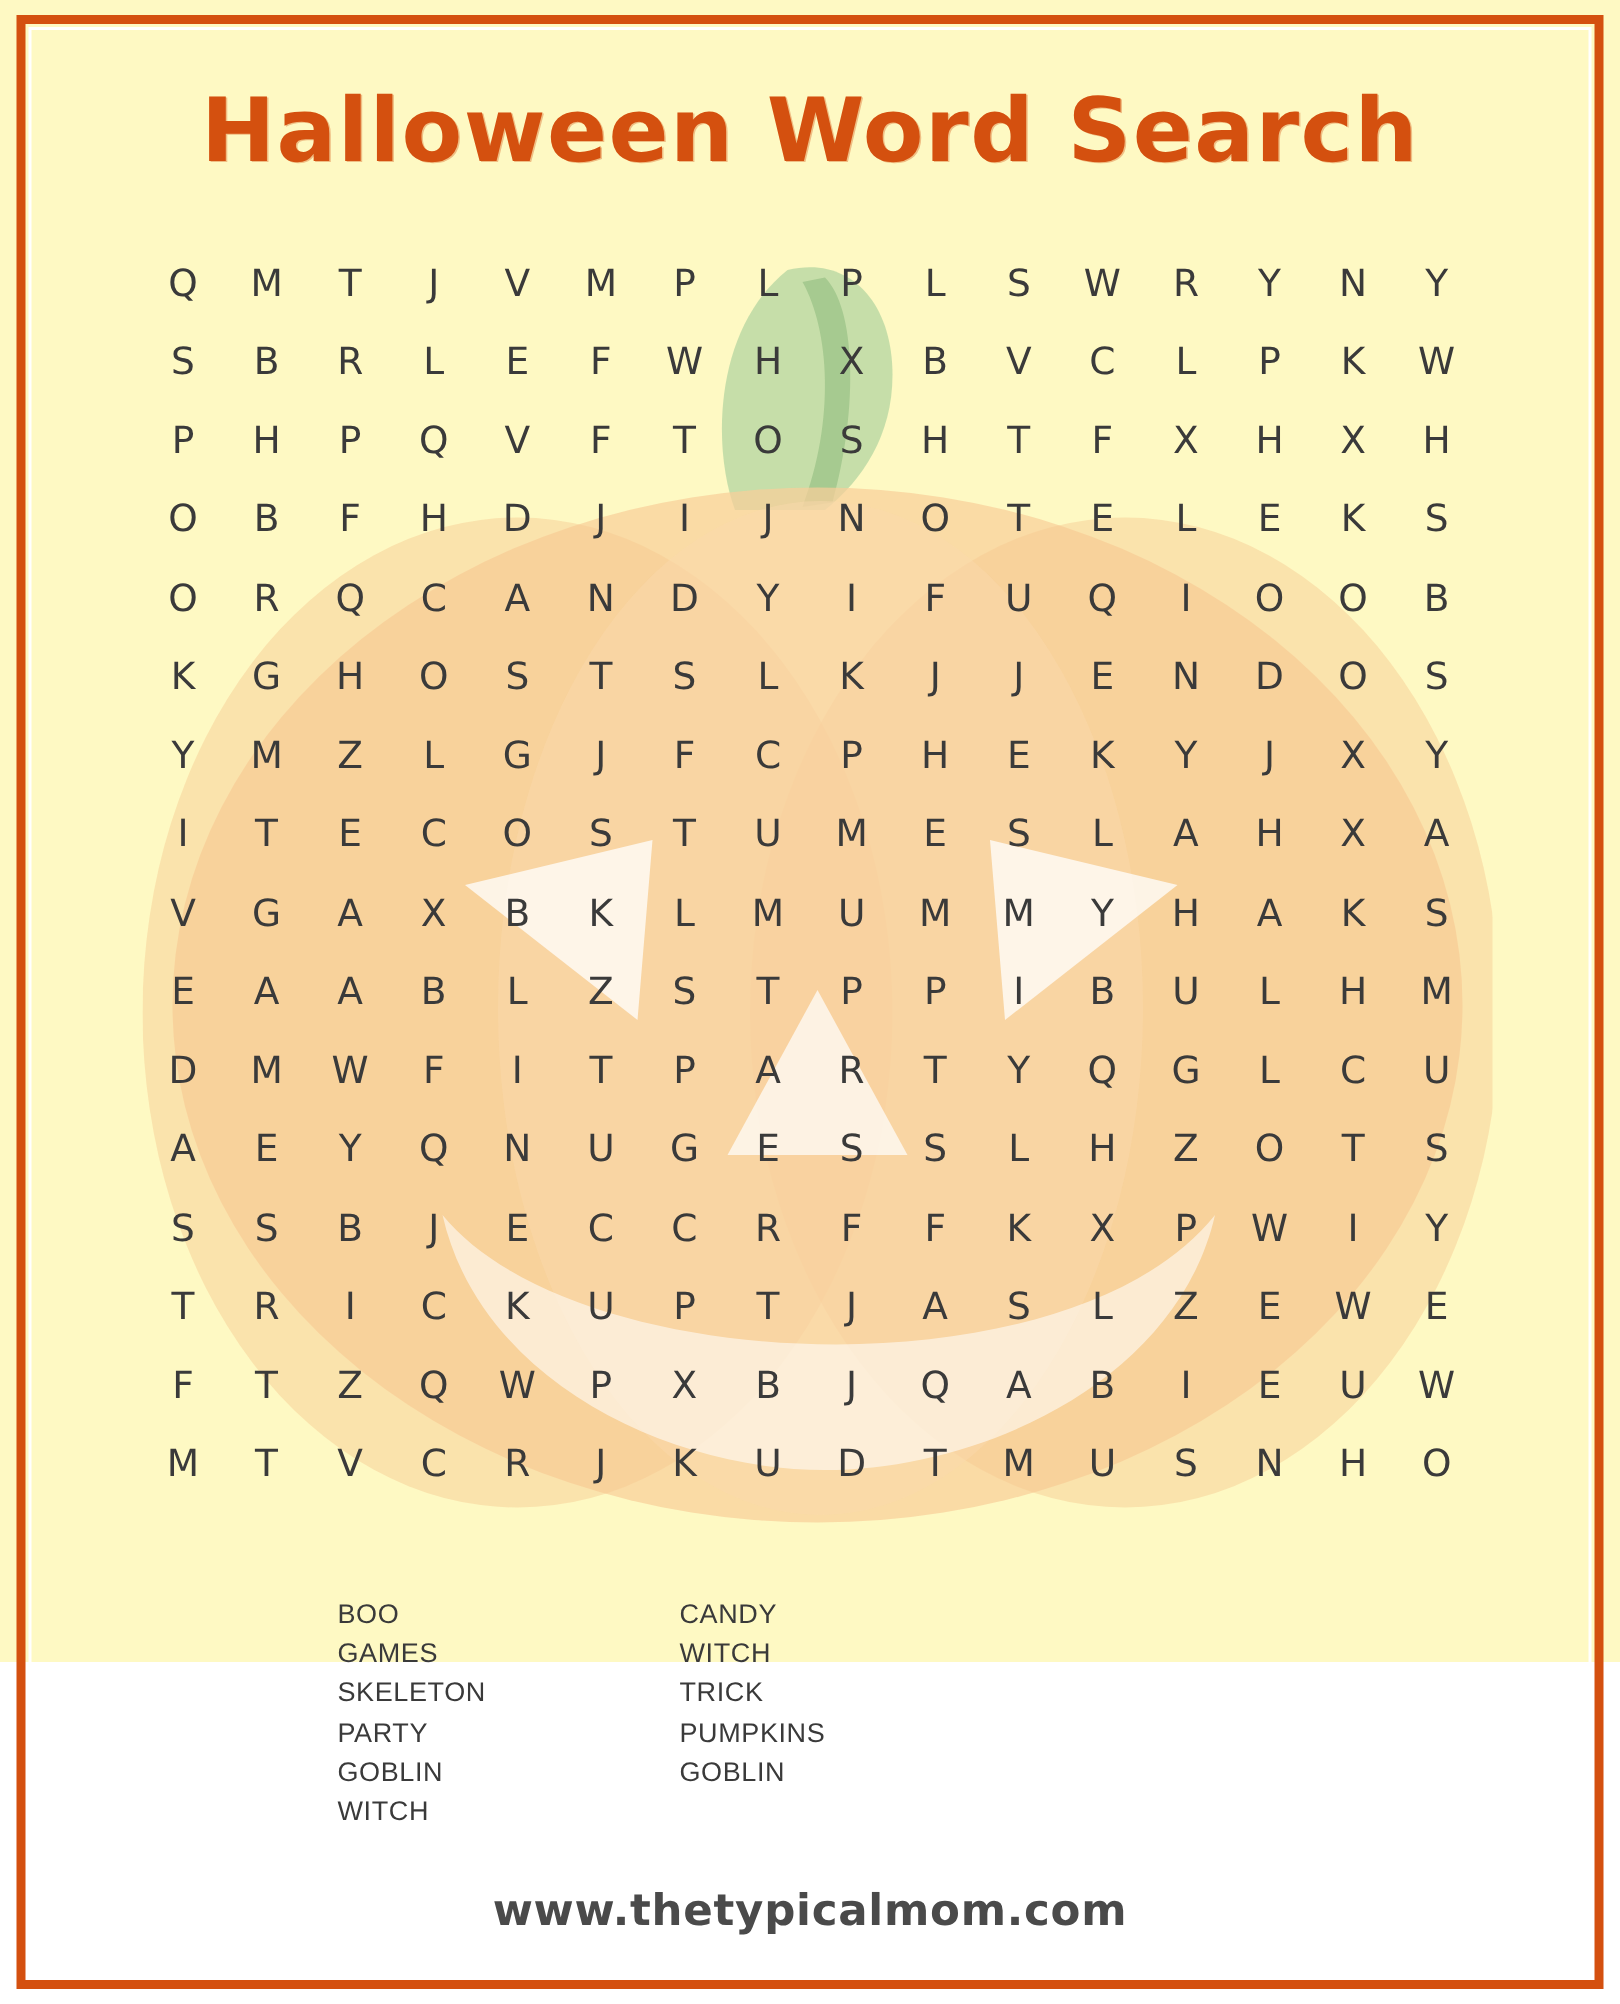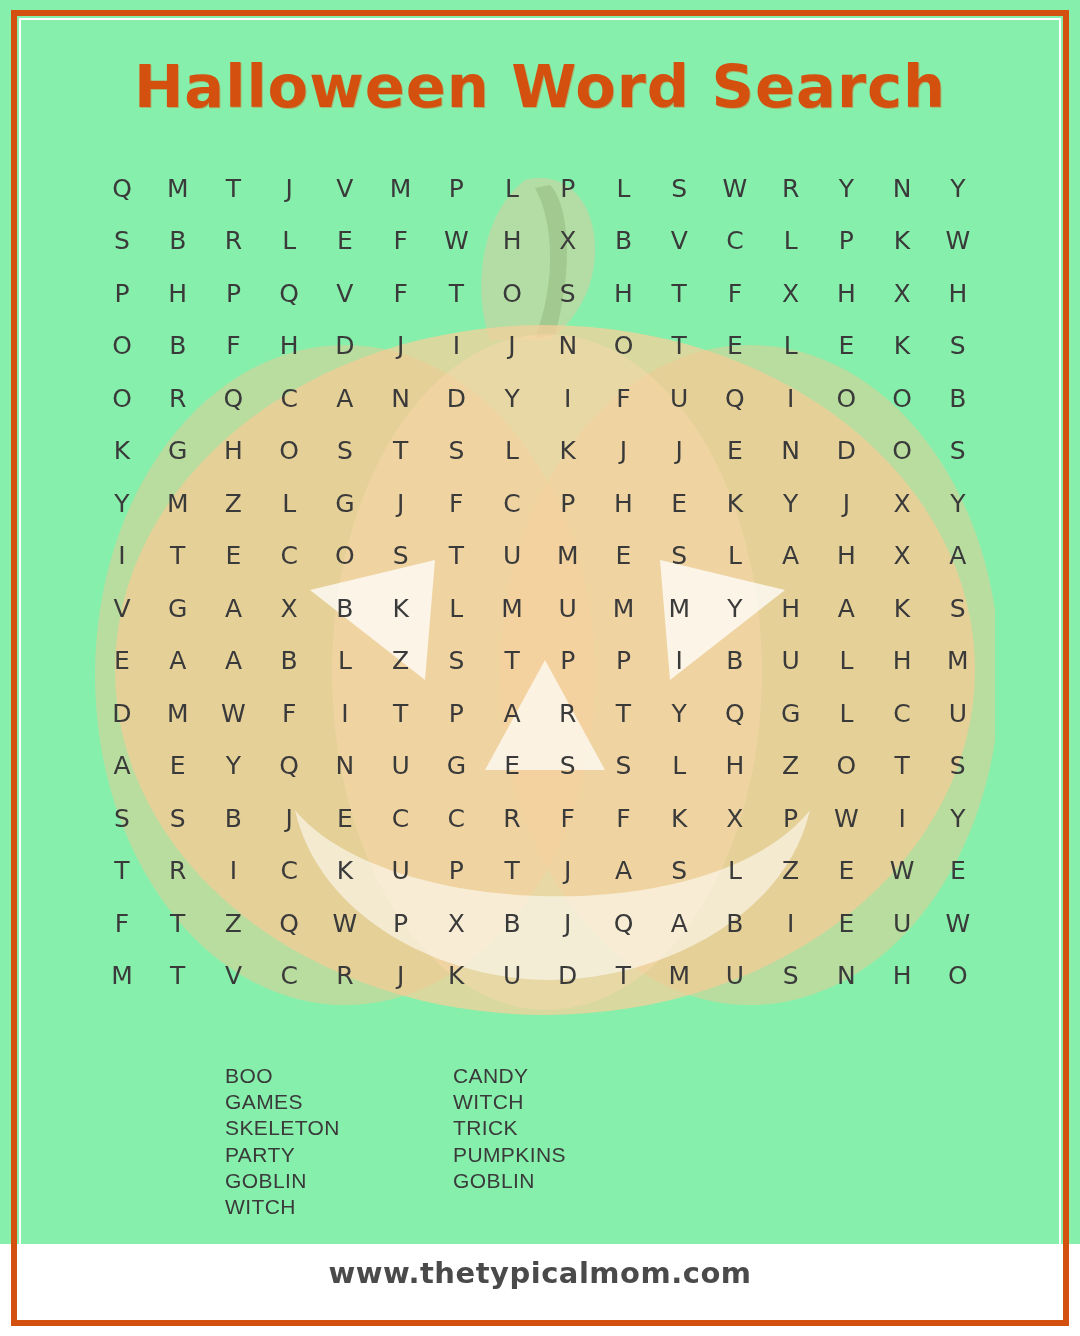--- a/index.html
+++ b/index.html
@@ -9,22 +9,22 @@
   }
   body {
     width: 1080px;
     height: 1336px;
     font-family: "Liberation Sans", sans-serif;
     overflow: hidden;
   }
   .page {
     position: relative;
     width: 1080px;
-    height: 1244px;
-    background: #86efac;
+    height: 1108px;
+    background: #fef9c3;
     box-sizing: border-box;
   }
   
   .frame-outer {
     position: absolute;
     left: 11px;
     top: 10px;
     width: 1058px;
     height: 1316px;
     border: 6px solid #d4500f;
@@ -97,21 +97,21 @@
     top: 1063px;
     width: 640px;
     display: flex;
     z-index: 4;
   }
   .word-col {
     width: 228px;
   }
   .word {
     font-family: "Liberation Sans", sans-serif;
-    font-size: 21px;
+    font-size: 18px;
     letter-spacing: 0.4px;
     color: #3a3a3a;
     line-height: 26.2px;
     white-space: nowrap;
   }
 
   
   .footer {
     position: absolute;
     left: 0;

